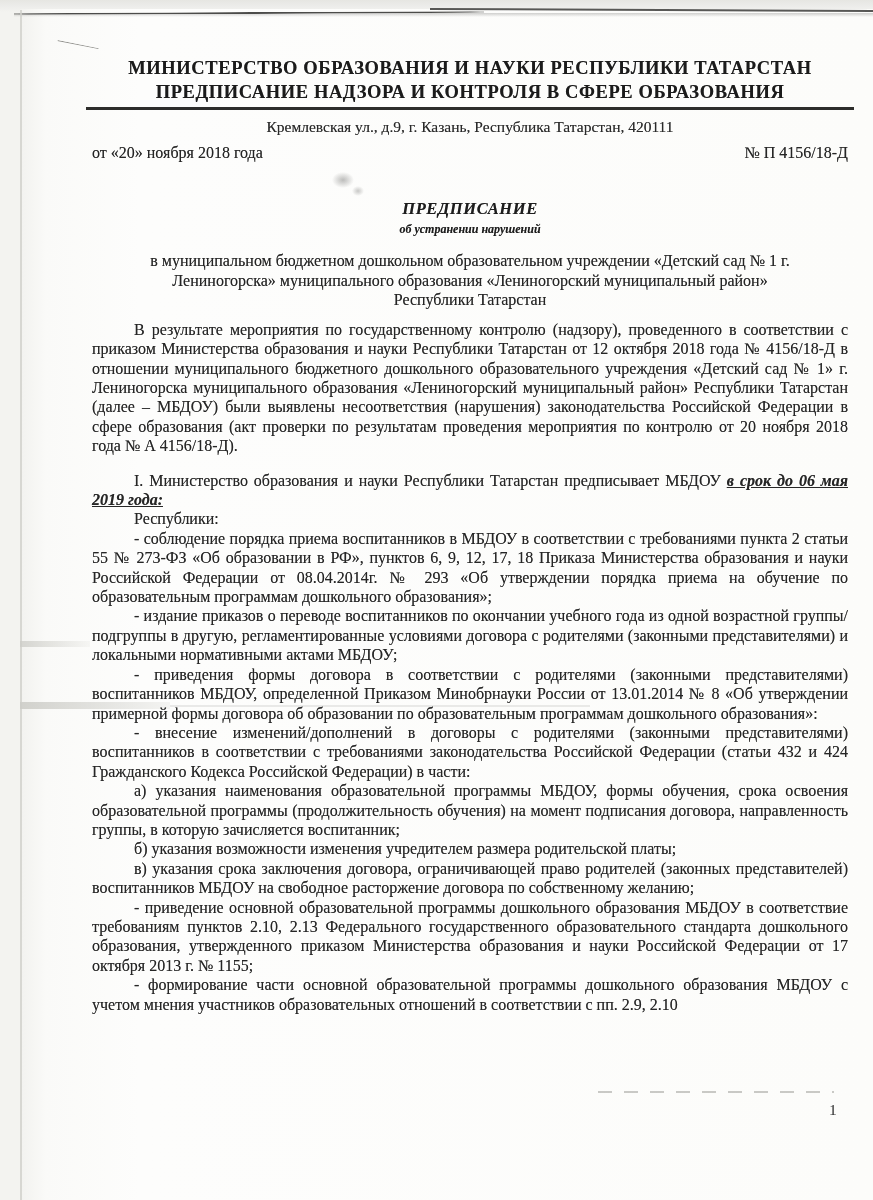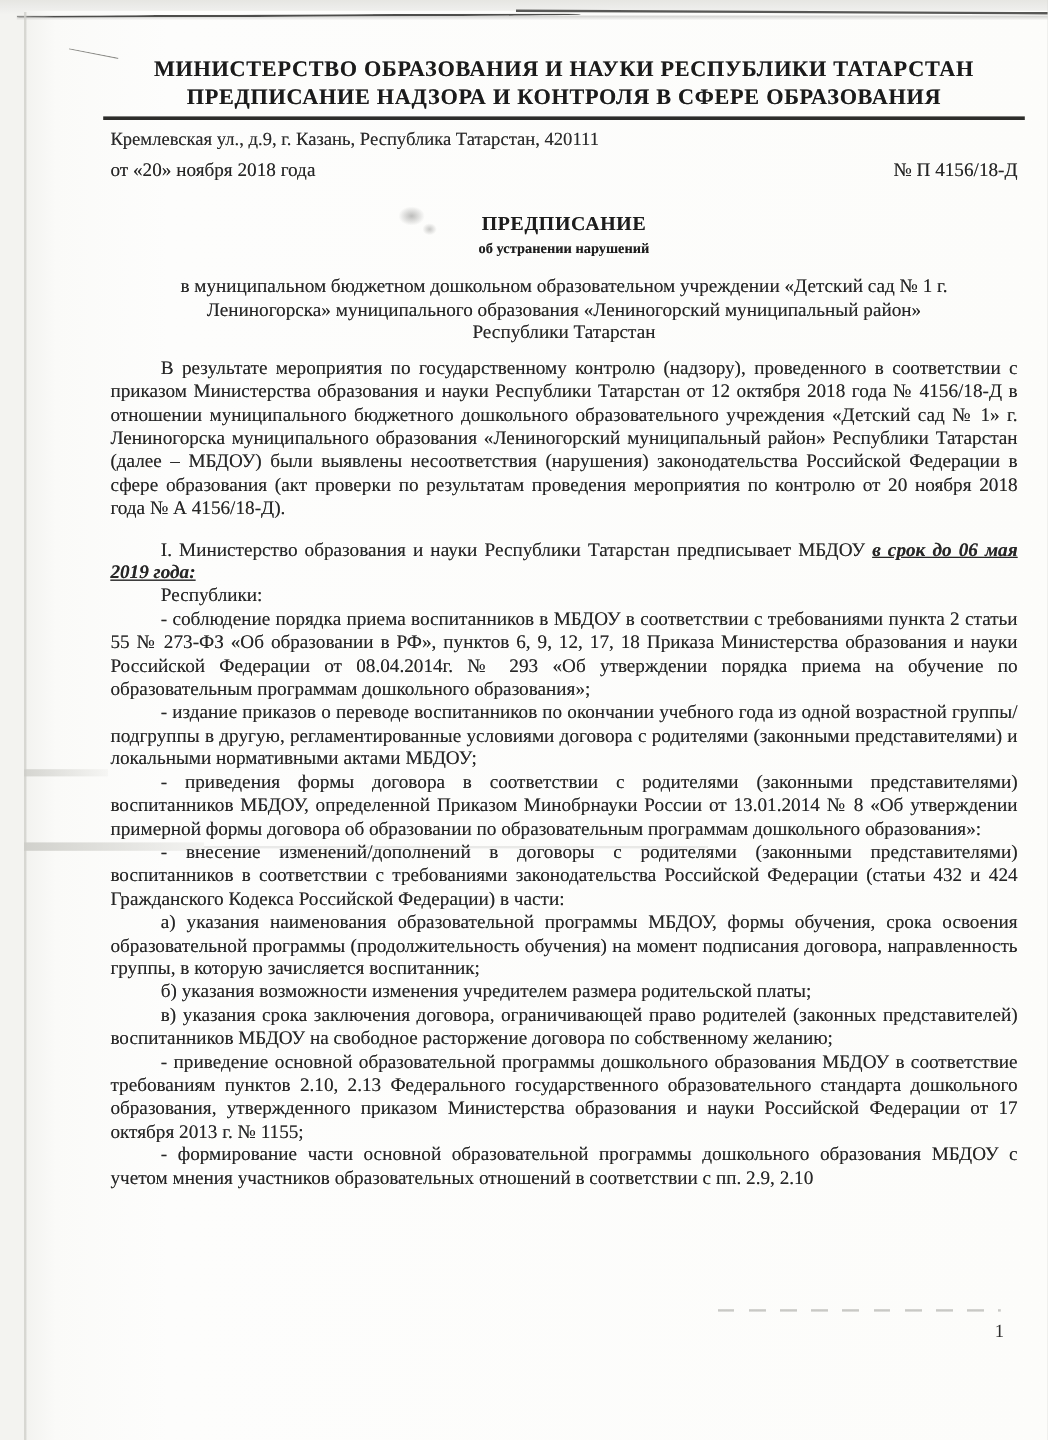--- a/index.html
+++ b/index.html
@@ -59,40 +59,40 @@
     position:absolute;left:20px;top:641px;width:70px;height:6px;
     background:linear-gradient(90deg,rgba(205,205,200,.8),rgba(215,215,210,.15));
   }
   .streak-3{
     position:absolute;left:598px;top:1091px;width:236px;height:2px;
     background:repeating-linear-gradient(90deg,rgba(150,150,145,.5) 0 14px,rgba(150,150,145,0) 14px 26px);
   }
 
   
   .content{
-    position:absolute;left:92px;top:46px;width:756px;
+    position:absolute;left:92px;top:56px;width:756px;
     color:#262626;
     text-shadow:0 0 .3px rgba(40,40,40,.55);
   }
   .lh1,.lh2{
     text-align:center;font-weight:bold;color:#1b1b1b;
     font-size:18.5px;line-height:24px;letter-spacing:.6px;
   }
   .rule{
     border-top:3.2px solid #2d2d2b;
     margin:3px -6px 0 -6px;
   }
   .addr{
-    font-size:15.5px;line-height:20px;margin-top:7px;color:#2a2a2a;
+    text-align:center;font-size:15.5px;line-height:20px;margin-top:7px;color:#2a2a2a;
   }
   .meta-row{
     display:flex;justify-content:space-between;align-items:baseline;
     margin-top:5px;font-size:16px;line-height:21px;
   }
-  .title-block{margin-top:23px;text-align:center;}
+  .title-block{margin-top:35px;text-align:center;font-style:italic;}
   .doc-title{font-weight:bold;font-size:16.5px;line-height:21px;letter-spacing:.6px;color:#1d1d1d;}
   .doc-subtitle{font-weight:bold;font-size:12px;line-height:21px;color:#1d1d1d;}
   .addressee{
     margin:11px auto 0 auto;max-width:662px;
     text-align:center;font-size:16px;line-height:19.6px;
   }
   .body-text{
     margin-top:10px;font-size:16px;line-height:19.4px;
     text-align:justify;
   }

